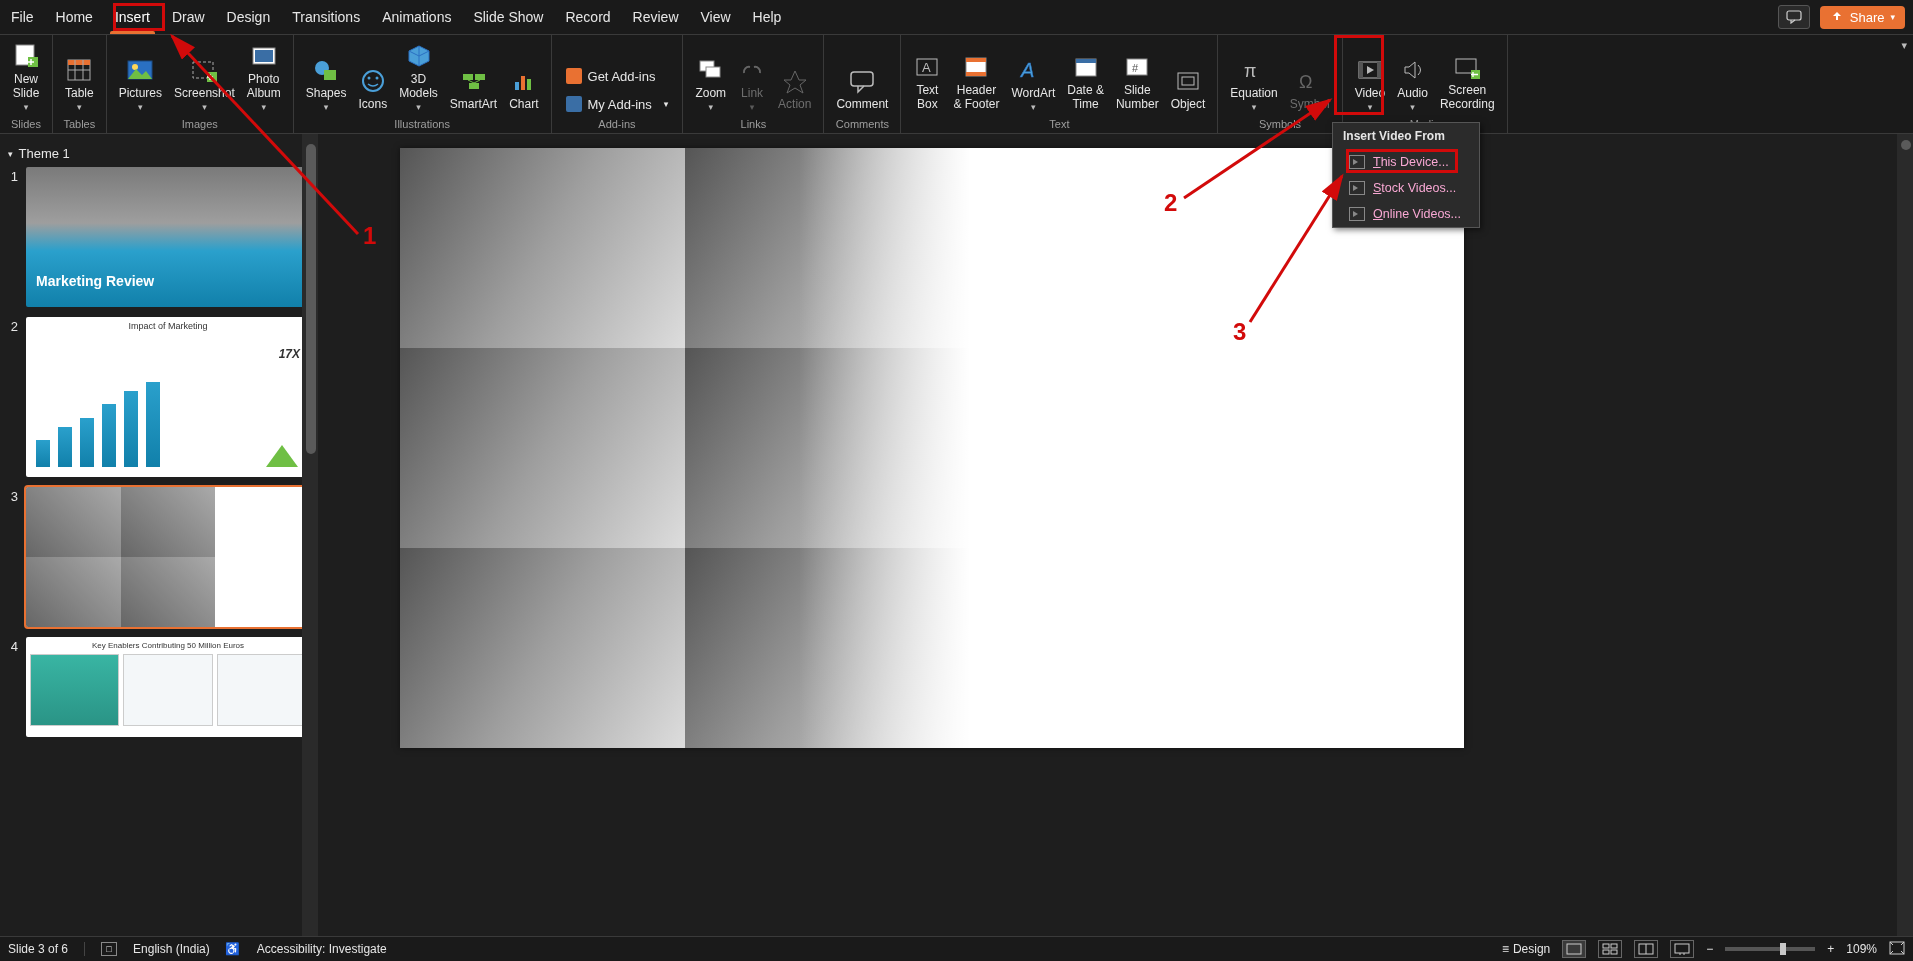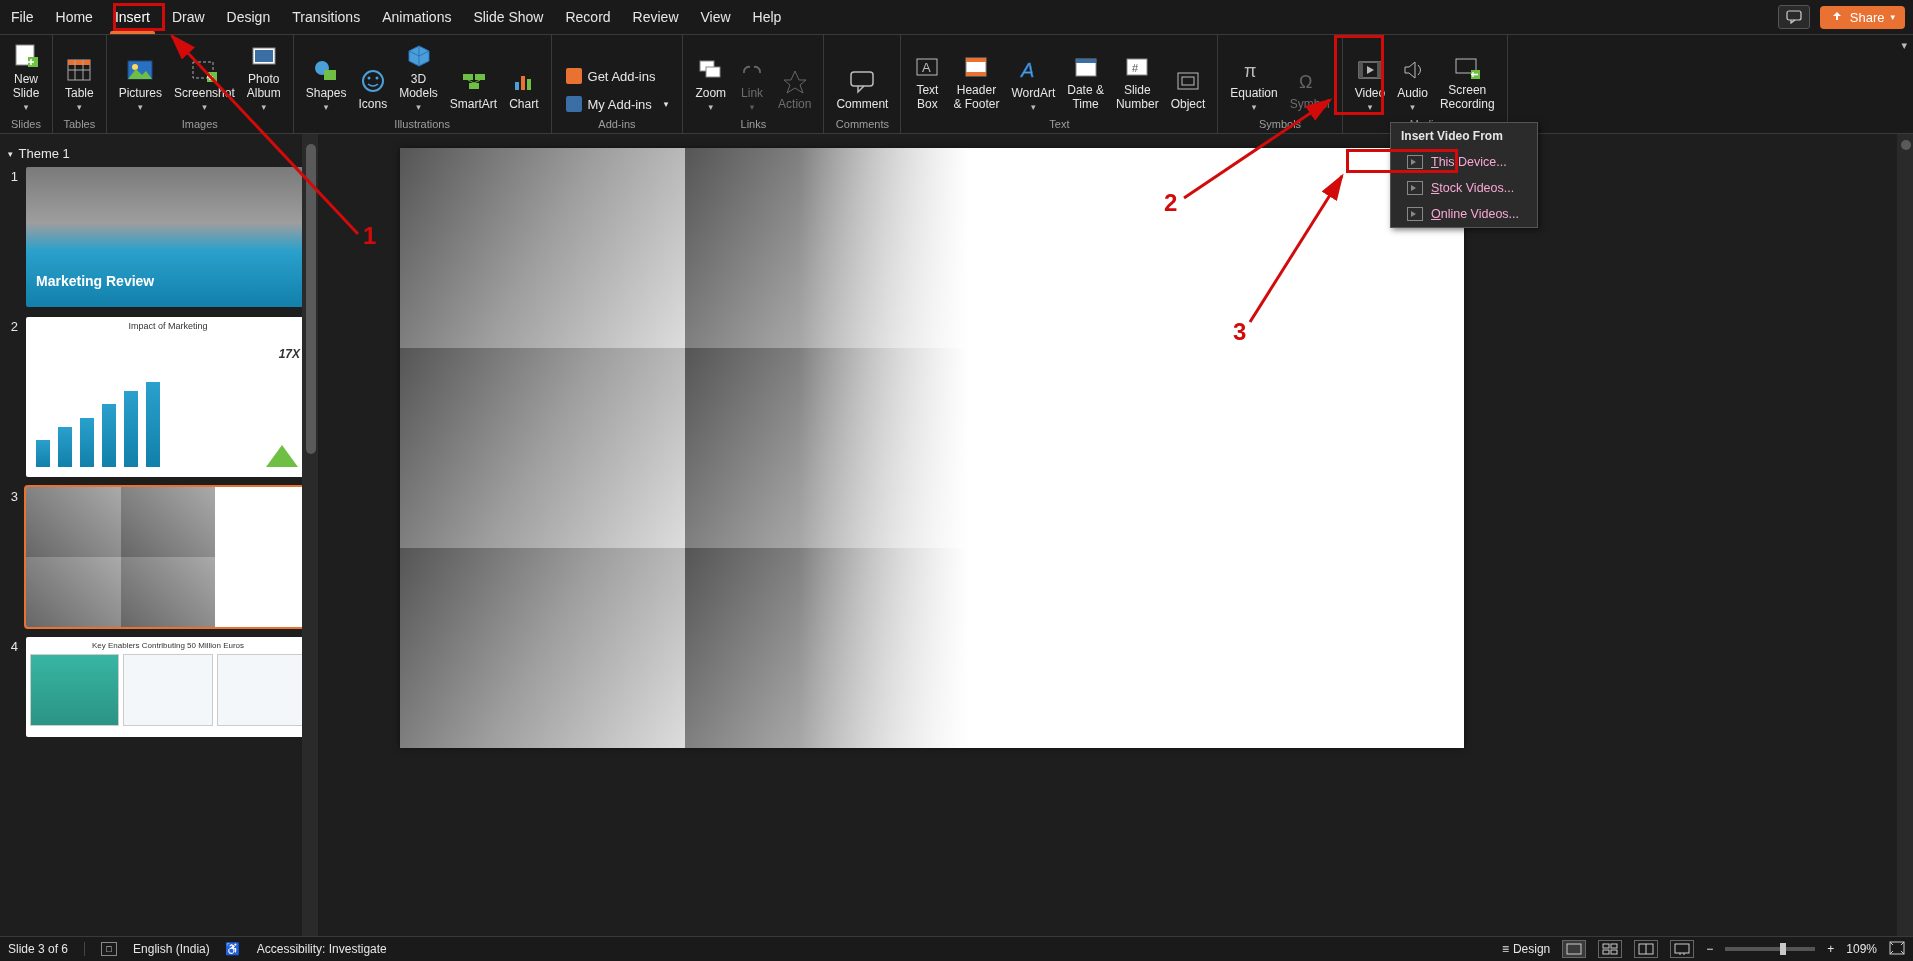--- a/index.html
+++ b/index.html
@@ -66,21 +66,21 @@
 
   .canvas-area { flex: 1; background: #1e1e1e; position: relative; overflow: hidden; }
   .canvas-scroll-v { position: absolute; right: 0; top: 0; width: 16px; bottom: 0; background: #2a2a2a; }
   .canvas-scroll-v .thumb-v { position: absolute; right: 2px; top: 6px; width: 10px; height: 10px; background: #5a5a5a; border-radius: 5px; }
   .slide-canvas { position: absolute; left: 82px; top: 14px; width: 1064px; height: 600px; background: #fff; box-shadow: 0 0 6px rgba(0,0,0,.5); }
   .collage { width: 570px; height: 600px; display: grid; grid-template-columns: 1fr 1fr; grid-template-rows: 1fr 1fr 1fr; }
   .collage-cell { background: linear-gradient(120deg,#555,#9e9e9e,#ddd); filter: grayscale(1); }
   .collage-fade { position:absolute; left:0; top:0; width:570px; height:600px; background: linear-gradient(90deg, rgba(255,255,255,0) 70%, #fff 100%);}
 
   
-  .video-menu { position: absolute; top: 122px; left: 1390px; width: 148px; background: #2b2b2b; border: 1px solid #555; box-shadow: 2px 2px 6px rgba(0,0,0,.5); z-index: 50; }
+  .video-menu { position: absolute; top: 122px; left: 1332px; width: 148px; background: #2b2b2b; border: 1px solid #555; box-shadow: 2px 2px 6px rgba(0,0,0,.5); z-index: 50; }
   .video-menu .hdr { padding: 6px 10px; font-size: 12px; font-weight: 600; color: #e6e6e6; }
   .video-menu .item { display: flex; align-items: center; gap: 8px; padding: 6px 16px; font-size: 12.5px; color: #f9a8d4; cursor: pointer; }
   .video-menu .item .mi { width: 16px; height: 14px; border: 1px solid #888; display:inline-block; position:relative; }
   .video-menu .item .mi::after { content:""; position:absolute; inset:3px; border-left:5px solid #888; border-top:3px solid transparent; border-bottom:3px solid transparent; }
   .video-menu .item u { text-decoration: underline; }
 
   
   .statusbar { position: absolute; bottom: 0; left: 0; right: 0; height: 25px; background: #1a1a1a; display: flex; align-items: center; font-size: 12px; color: #e6e6e6; border-top: 1px solid #3a3a3a; }
   .status-left { display: flex; align-items: center; gap: 16px; padding-left: 8px; }
   .status-left .sep { width: 1px; height: 14px; background: #444; }

